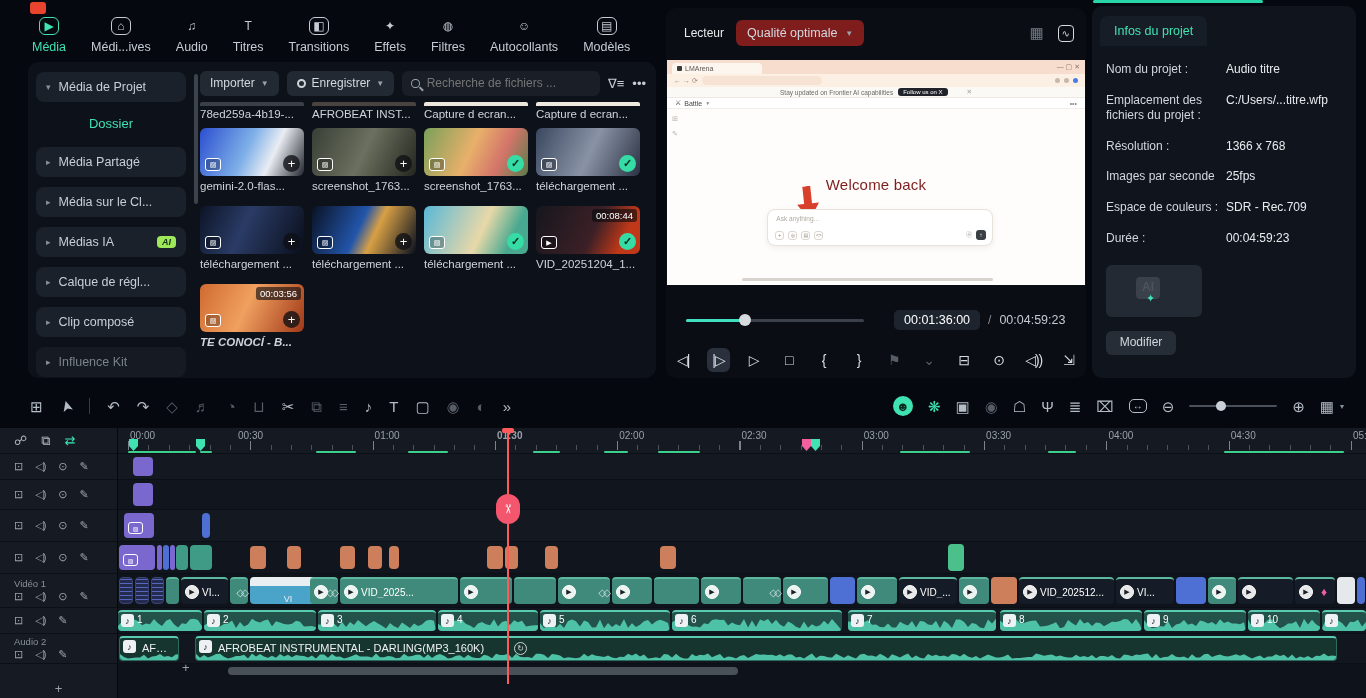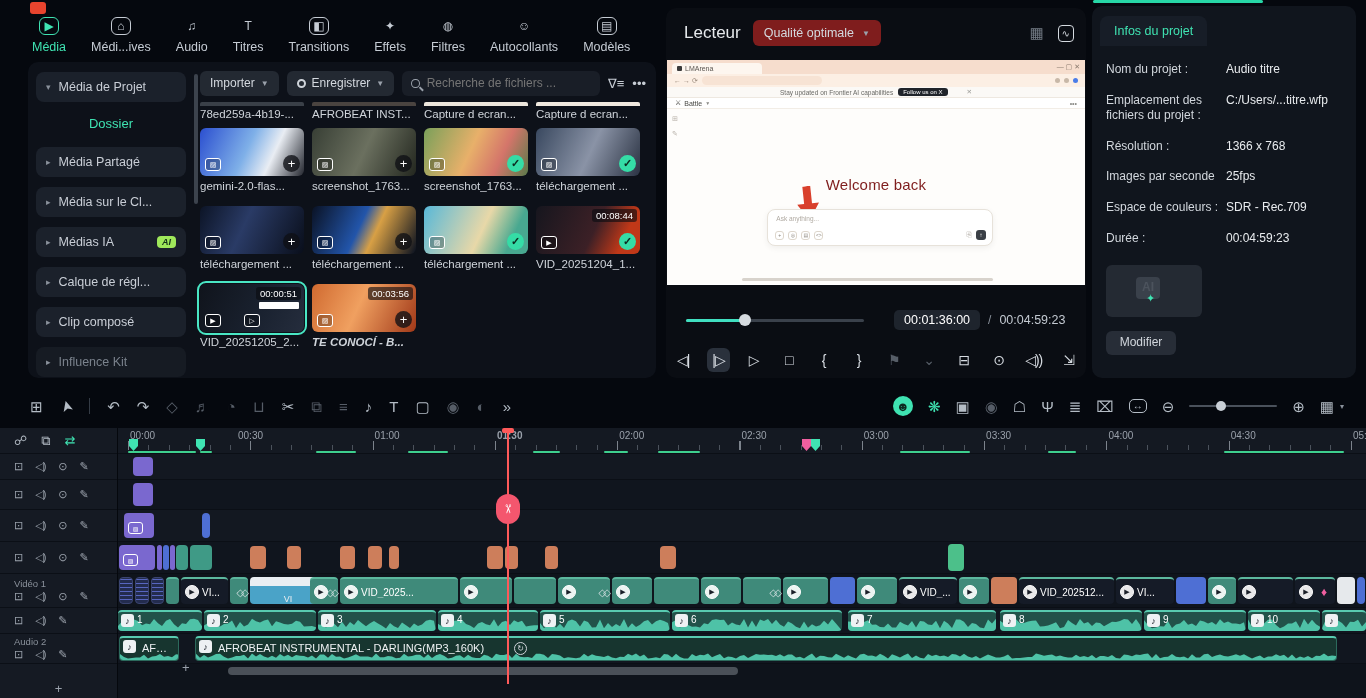--- a/index.html
+++ b/index.html
@@ -53,21 +53,21 @@
 .th-sleeping{background:linear-gradient(115deg,#39485f,#8a93a6 52%,#2a3242)}
 .th-storm-city{background:linear-gradient(115deg,#0c1426,#2a3b66 42%,#090e1a)}
 .th-neon-cube{background:linear-gradient(115deg,#0a1224,#2255aa 45%,#d8a045 60%,#081020)}
 .th-beach-anime{background:linear-gradient(115deg,#58b8d8,#e8d8a8 55%,#48a890 82%)}
 .th-lava-grid{background:linear-gradient(115deg,#16161e,#3c2026 55%,#c03818 82%)}
 .th-editor-dark{background:linear-gradient(115deg,#10141c,#1a2230 60%,#252d3d)}
 .th-orange-anime{background:linear-gradient(115deg,#d06a30,#f0a060 45%,#a03818)}
 
 #center{position:absolute;left:666px;top:8px;width:420px;height:370px;background:#0a0d13;border-radius:10px}
 #phead{position:absolute;left:18px;top:12px;right:12px;height:26px;display:flex;align-items:center;gap:12px}
-#ptitle{font-size:17px;color:#e6e9ec}
+#ptitle{font-size:12px;color:#e6e9ec}
 #qpill{background:#7f1d1d;border-radius:6px;height:26px;display:flex;align-items:center;gap:8px;padding:0 11px;color:#d4d9df;font-size:12.5px}
 #qpill .cdn{font-size:8px;color:#9aa1ab}
 #pheadicons{margin-left:auto;display:flex;gap:14px;align-items:center}
 .phico{color:#747c86;font-size:15px}
 .phico.box{border:1.5px solid #d5dae0;color:#d5dae0;border-radius:4px;font-size:10px;padding:0 3px;height:17px;display:flex;align-items:center}
 #preview{position:absolute;left:1px;top:52px;width:418px;height:225px;background:#000;overflow:hidden}
 .brw{position:absolute;inset:0 0 0 0;background:#fff}
 .brw-tabs{height:14px;background:#f6ddcd;display:flex;align-items:center;padding:0 5px;gap:4px}
 .brw-tab{background:#fdf6ef;border-radius:4px 4px 0 0;height:11px;margin-top:3px;width:90px;font-size:7px;color:#5a5550;display:flex;align-items:center;gap:3px;padding:0 5px}
 .favdot{width:5px;height:5px;background:#3a3a3a;border-radius:1px}
@@ -346,29 +346,20 @@
           <div class="clab">téléchargement ...</div>
         </div>
         <div class="card">
           <div class="thumb th-lava-grid">
             <span class="dur">00:08:44</span>
             <span class="kico">▶</span>
             <span class="chk">✓</span>
           </div>
           <div class="clab">VID_20251204_1...</div>
         </div>
-        <div class="card sel">
-          <div class="thumb th-editor-dark">
-            <span class="dur">00:00:51</span>
-            <span class="durbar"></span>
-            <span class="kico">▶</span>
-            <span class="kico k2">▷</span>
-          </div>
-          <div class="clab">VID_20251205_2...</div>
-        </div>
         <div class="card">
           <div class="thumb th-orange-anime">
             <span class="dur">00:03:56</span>
             <span class="kico">▨</span>
             <span class="addbtn">+</span>
           </div>
           <div class="clab ital">TE CONOCÍ - B...</div>
         </div>
       </div>
   </div>

